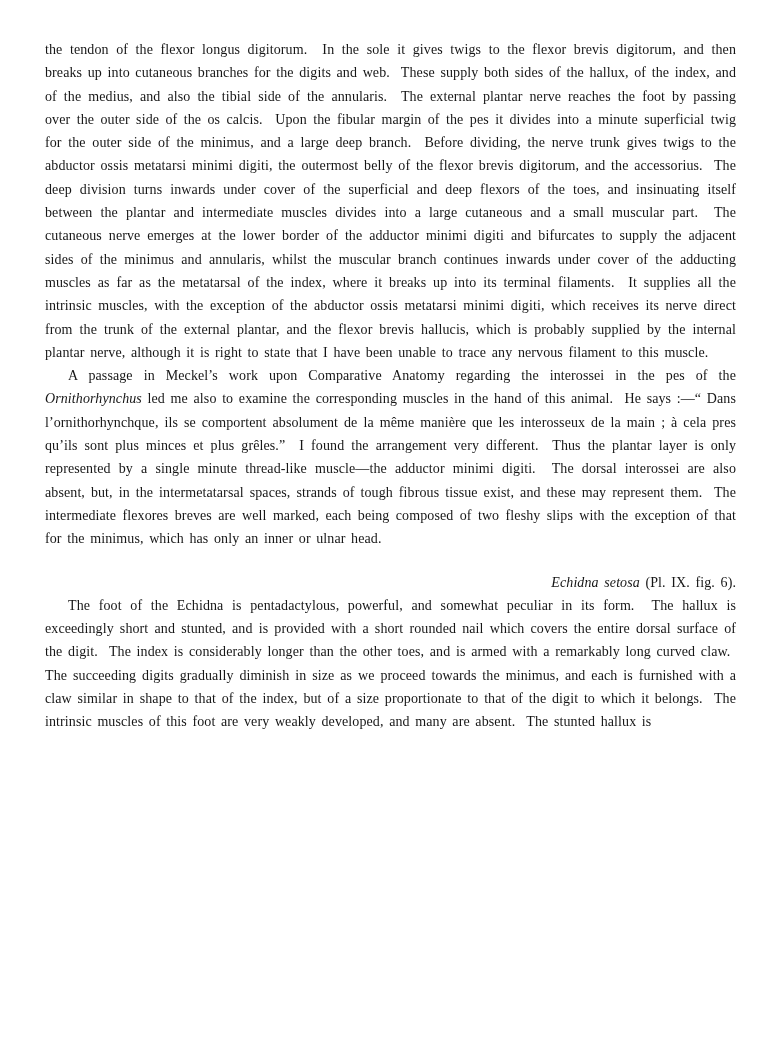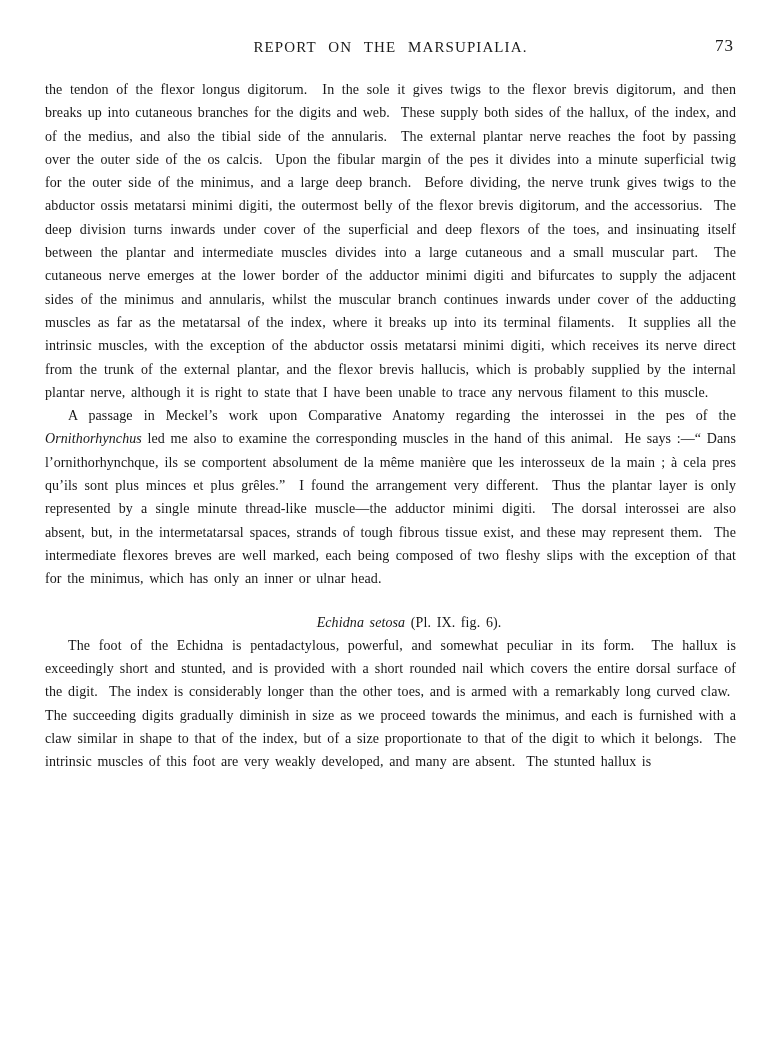--- a/index.html
+++ b/index.html
@@ -49,33 +49,29 @@
   p.para {
     margin: 0;
     padding: 0;
   }
   p.para.indent {
     text-indent: 23px;
   }
   p.species-heading {
     margin: 20px 0 0 0;
     text-indent: 37px;
-    text-align: center;
+    text-align: right;
   }
   .italic {
     font-style: italic;
   }
 </style>
 </head>
 <body>
 
 <div class="page">
-  <div class="page-header">
-    <span class="running-title">REPORT ON THE MARSUPIALIA.</span>
-    <span class="page-number">73</span>
-  </div>
   <div class="page-body">
       <p class="para"><span>the tendon of the flexor longus digitorum.&nbsp; In the sole it gives twigs to the flexor brevis digitorum, and then breaks up into cutaneous branches for the digits and web.&nbsp; These supply both sides of the hallux, of the index, and of the medius, and also the tibial side of the annularis.&nbsp; The external plantar nerve reaches the foot by passing over the outer side of the os calcis.&nbsp; Upon the fibular margin of the pes it divides into a minute superficial twig for the outer side of the minimus, and a large deep branch.&nbsp; Before dividing, the nerve trunk gives twigs to the abductor ossis metatarsi minimi digiti, the outermost belly of the flexor brevis digitorum, and the accessorius.&nbsp; The deep division turns inwards under cover of the superficial and deep flexors of the toes, and insinuating itself between the plantar and intermediate muscles divides into a large cutaneous and a small muscular part.&nbsp; The cutaneous nerve emerges at the lower border of the adductor minimi digiti and bifurcates to supply the adjacent sides of the minimus and annularis, whilst the muscular branch continues inwards under cover of the adducting muscles as far as the metatarsal of the index, where it breaks up into its terminal filaments.&nbsp; It supplies all the intrinsic muscles, with the exception of the abductor ossis metatarsi minimi digiti, which receives its nerve direct from the trunk of the external plantar, and the flexor brevis hallucis, which is probably supplied by the internal plantar nerve, although it is right to state that I have been unable to trace any nervous filament to this muscle.</span></p>
       <p class="para indent"><span>A passage in Meckel’s work upon Comparative Anatomy regarding the interossei in the pes of the </span><span class="italic">Ornithorhynchus</span><span> led me also to examine the corresponding muscles in the hand of this animal.&nbsp; He says :—“ Dans l’ornithorhynchque, ils se comportent absolument de la même manière que les interosseux de la main ; à cela pres qu’ils sont plus minces et plus grêles.”&nbsp; I found the arrangement very different.&nbsp; Thus the plantar layer is only represented by a single minute thread-like muscle—the adductor minimi digiti.&nbsp; The dorsal interossei are also absent, but, in the intermetatarsal spaces, strands of tough fibrous tissue exist, and these may represent them.&nbsp; The intermediate flexores breves are well marked, each being composed of two fleshy slips with the exception of that for the minimus, which has only an inner or ulnar head.</span></p>
       <p class="para species-heading"><span class="italic">Echidna setosa</span><span> (Pl. IX. fig. 6).</span></p>
       <p class="para indent"><span>The foot of the Echidna is pentadactylous, powerful, and somewhat peculiar in its form.&nbsp; The hallux is exceedingly short and stunted, and is provided with a short rounded nail which covers the entire dorsal surface of the digit.&nbsp; The index is considerably longer than the other toes, and is armed with a remarkably long curved claw.&nbsp; The succeeding digits gradually diminish in size as we proceed towards the minimus, and each is furnished with a claw similar in shape to that of the index, but of a size proportionate to that of the digit to which it belongs.&nbsp; The intrinsic muscles of this foot are very weakly developed, and many are absent.&nbsp; The stunted hallux is</span></p>
     </div>
 </div>
 
 </body></html>

